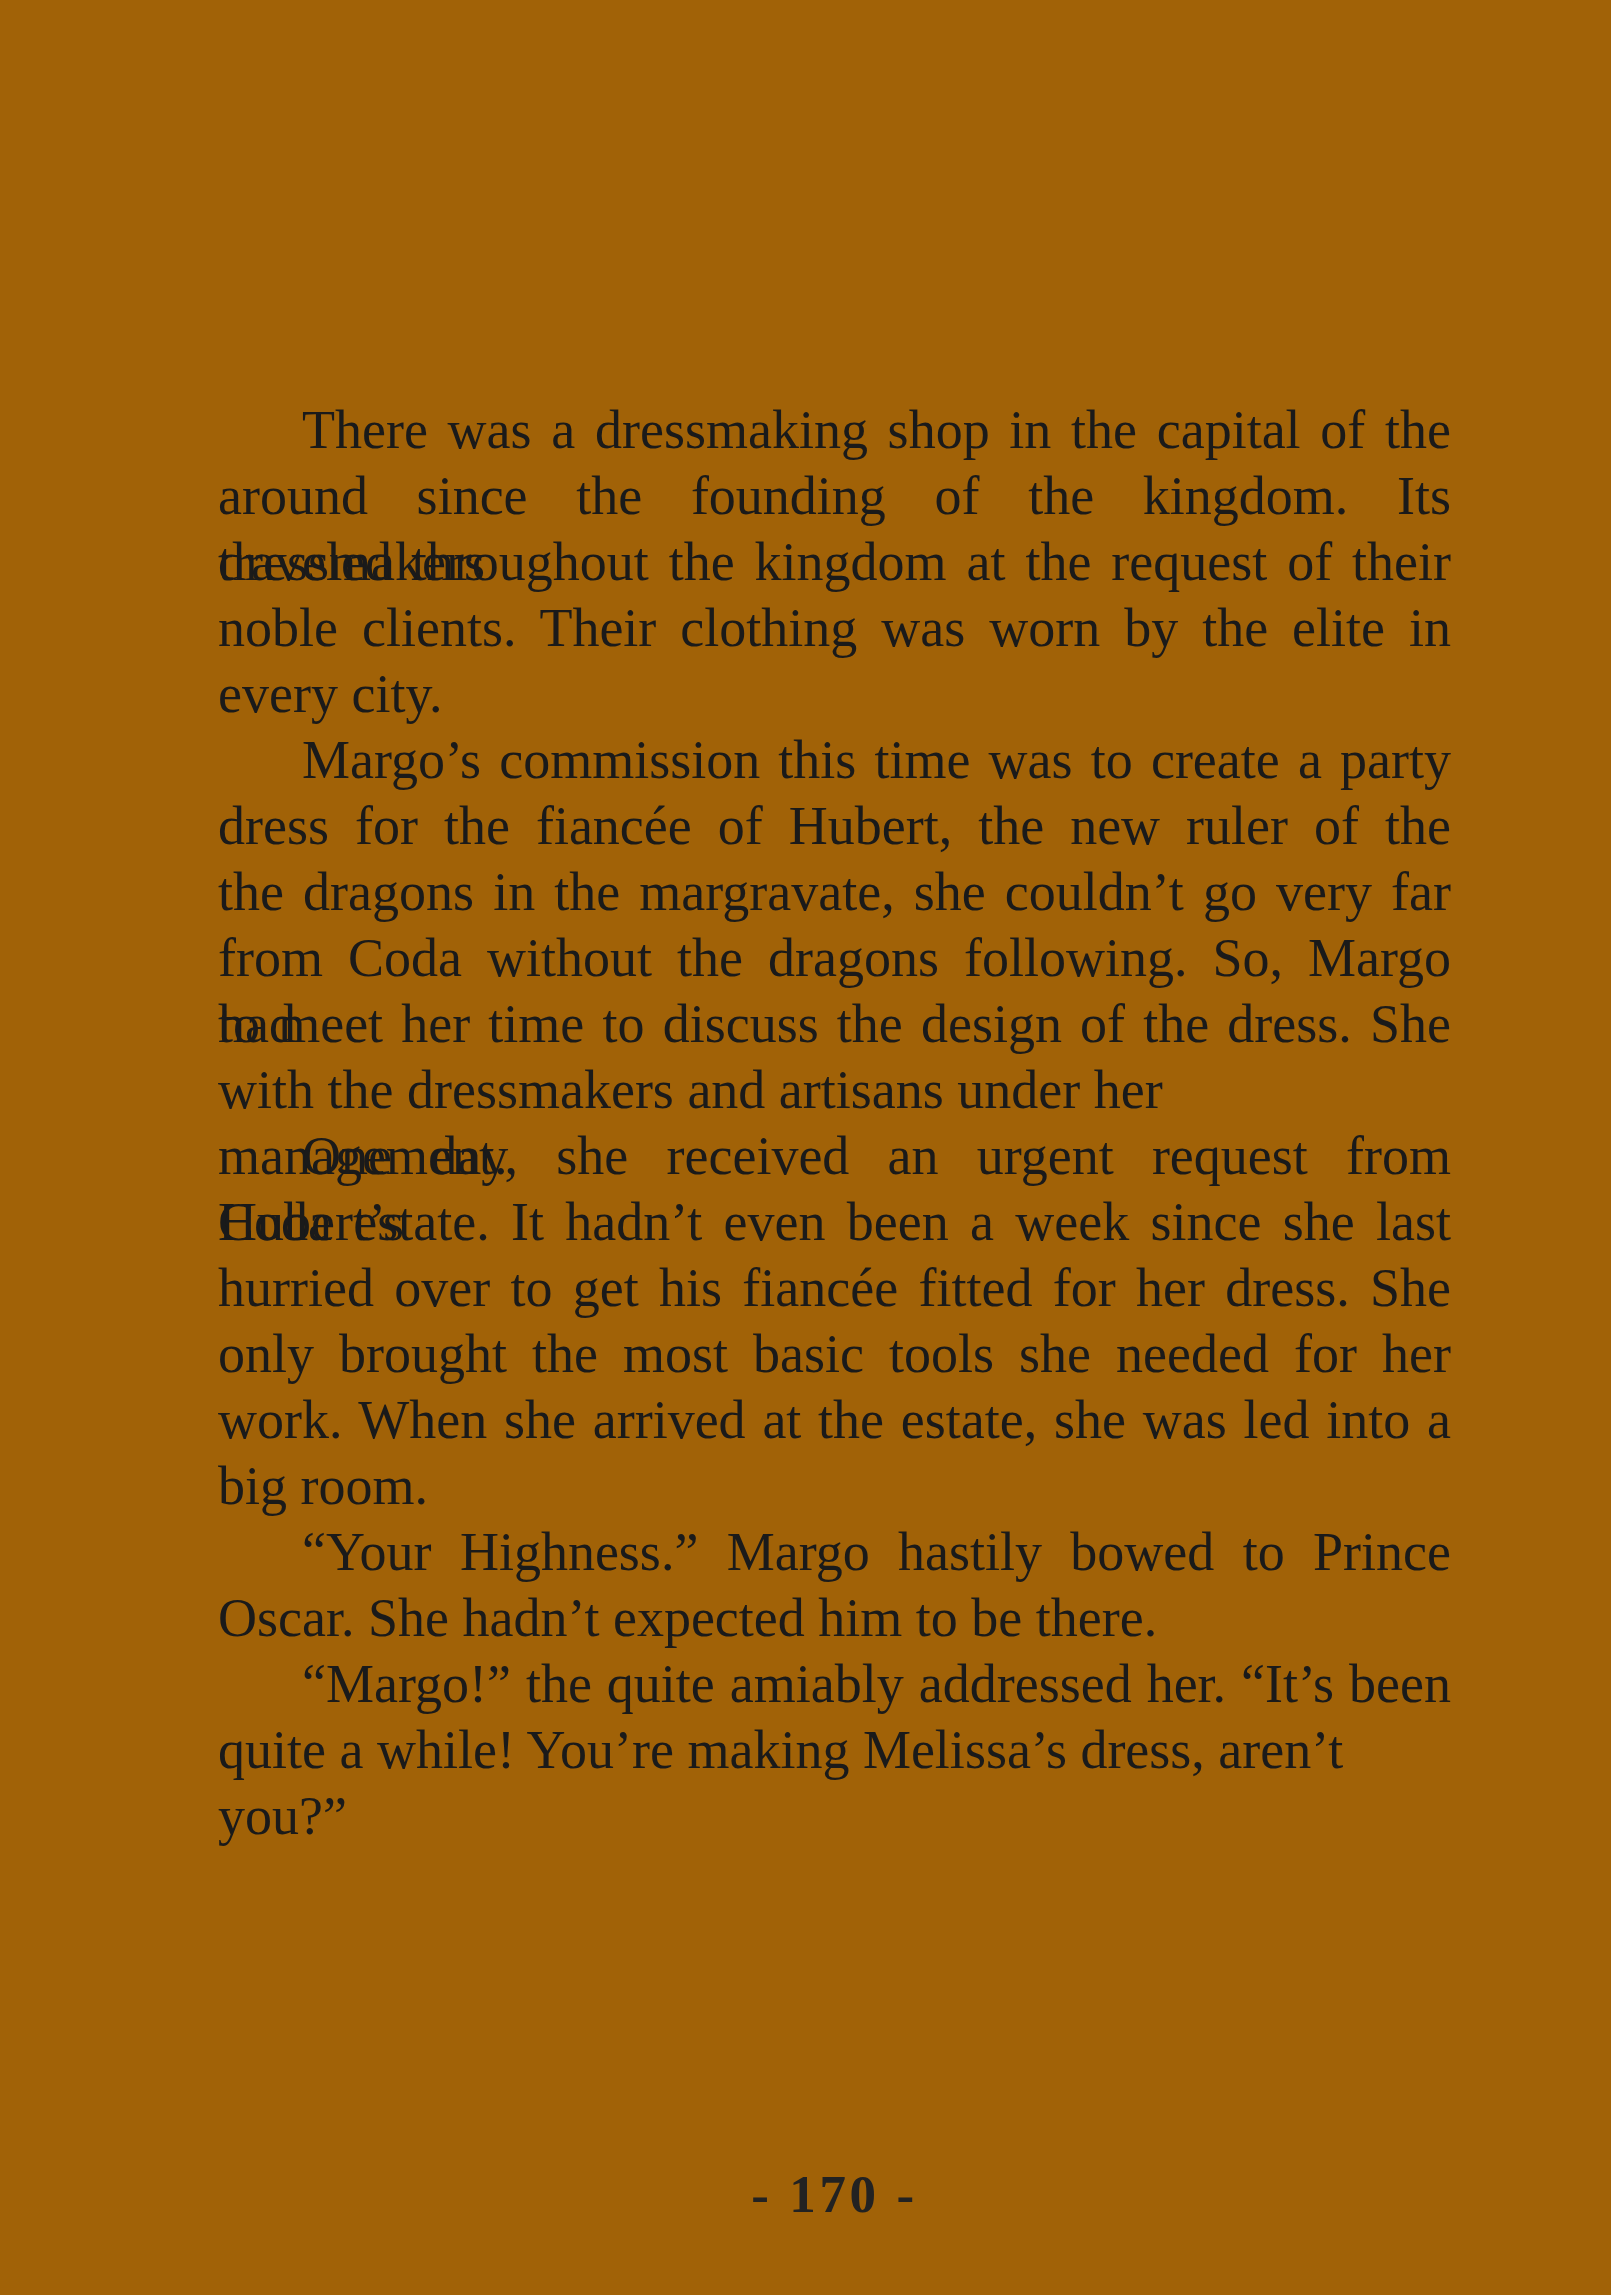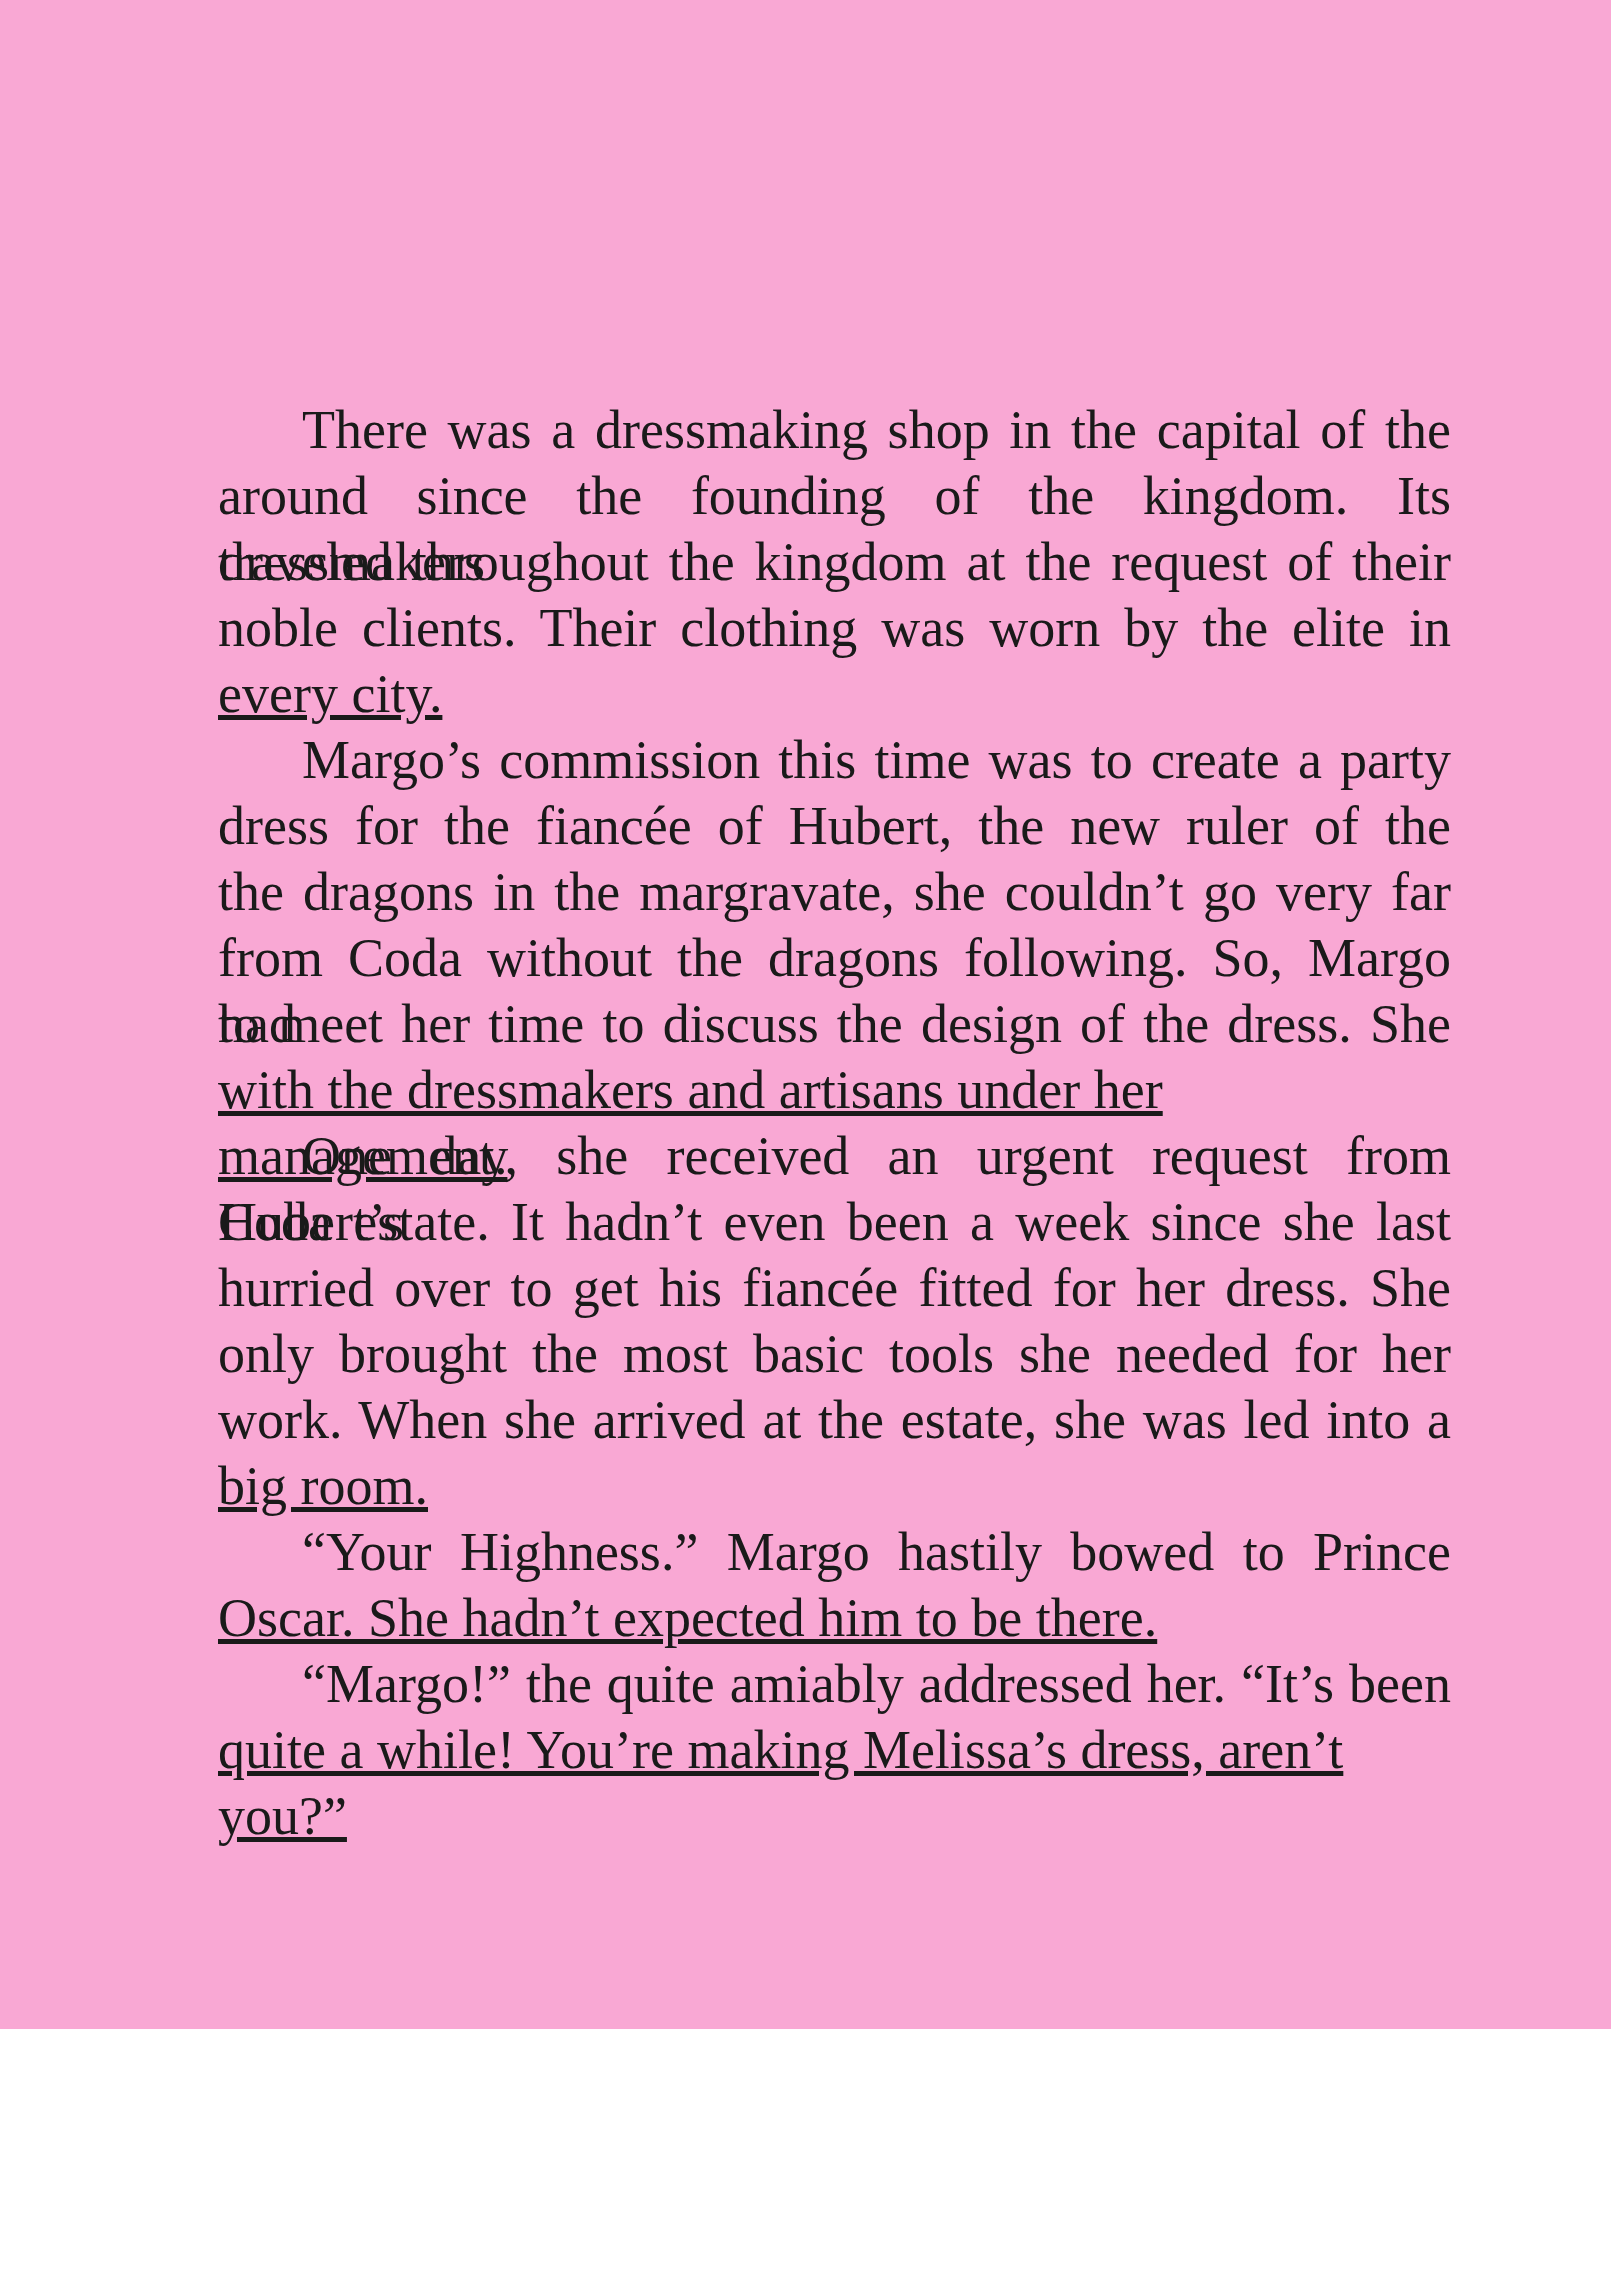--- a/index.html
+++ b/index.html
@@ -3,22 +3,22 @@
 <meta charset="utf-8">
 <style>
   html, body {
     margin: 0;
     padding: 0;
     background: #ffffff;
   }
   .page {
     position: relative;
     width: 1611px;
-    height: 2029px;
-    background: #f9a8d4;
+    height: 2295px;
+    background: #a16207;
     overflow: hidden;
     font-family: "Liberation Serif", "DejaVu Serif", serif;
     color: #1a1a1a;
   }
   .text-block {
     position: absolute;
     left: 218px;
     top: 397px;
     width: 1233px;
     font-size: 54px;
@@ -31,21 +31,20 @@
     text-align-last: justify;
     white-space: normal;
     word-spacing: normal;
   }
   .line.indent {
     text-indent: 84px;
   }
   .line.last {
     text-align: left;
     text-align-last: left;
-    text-decoration: underline;
   }
   .page-number {
     position: absolute;
     left: 218px;
     top: 2169px;
     width: 1233px;
     height: 50px;
     line-height: 50px;
     text-align: center;
     font-size: 53px;

